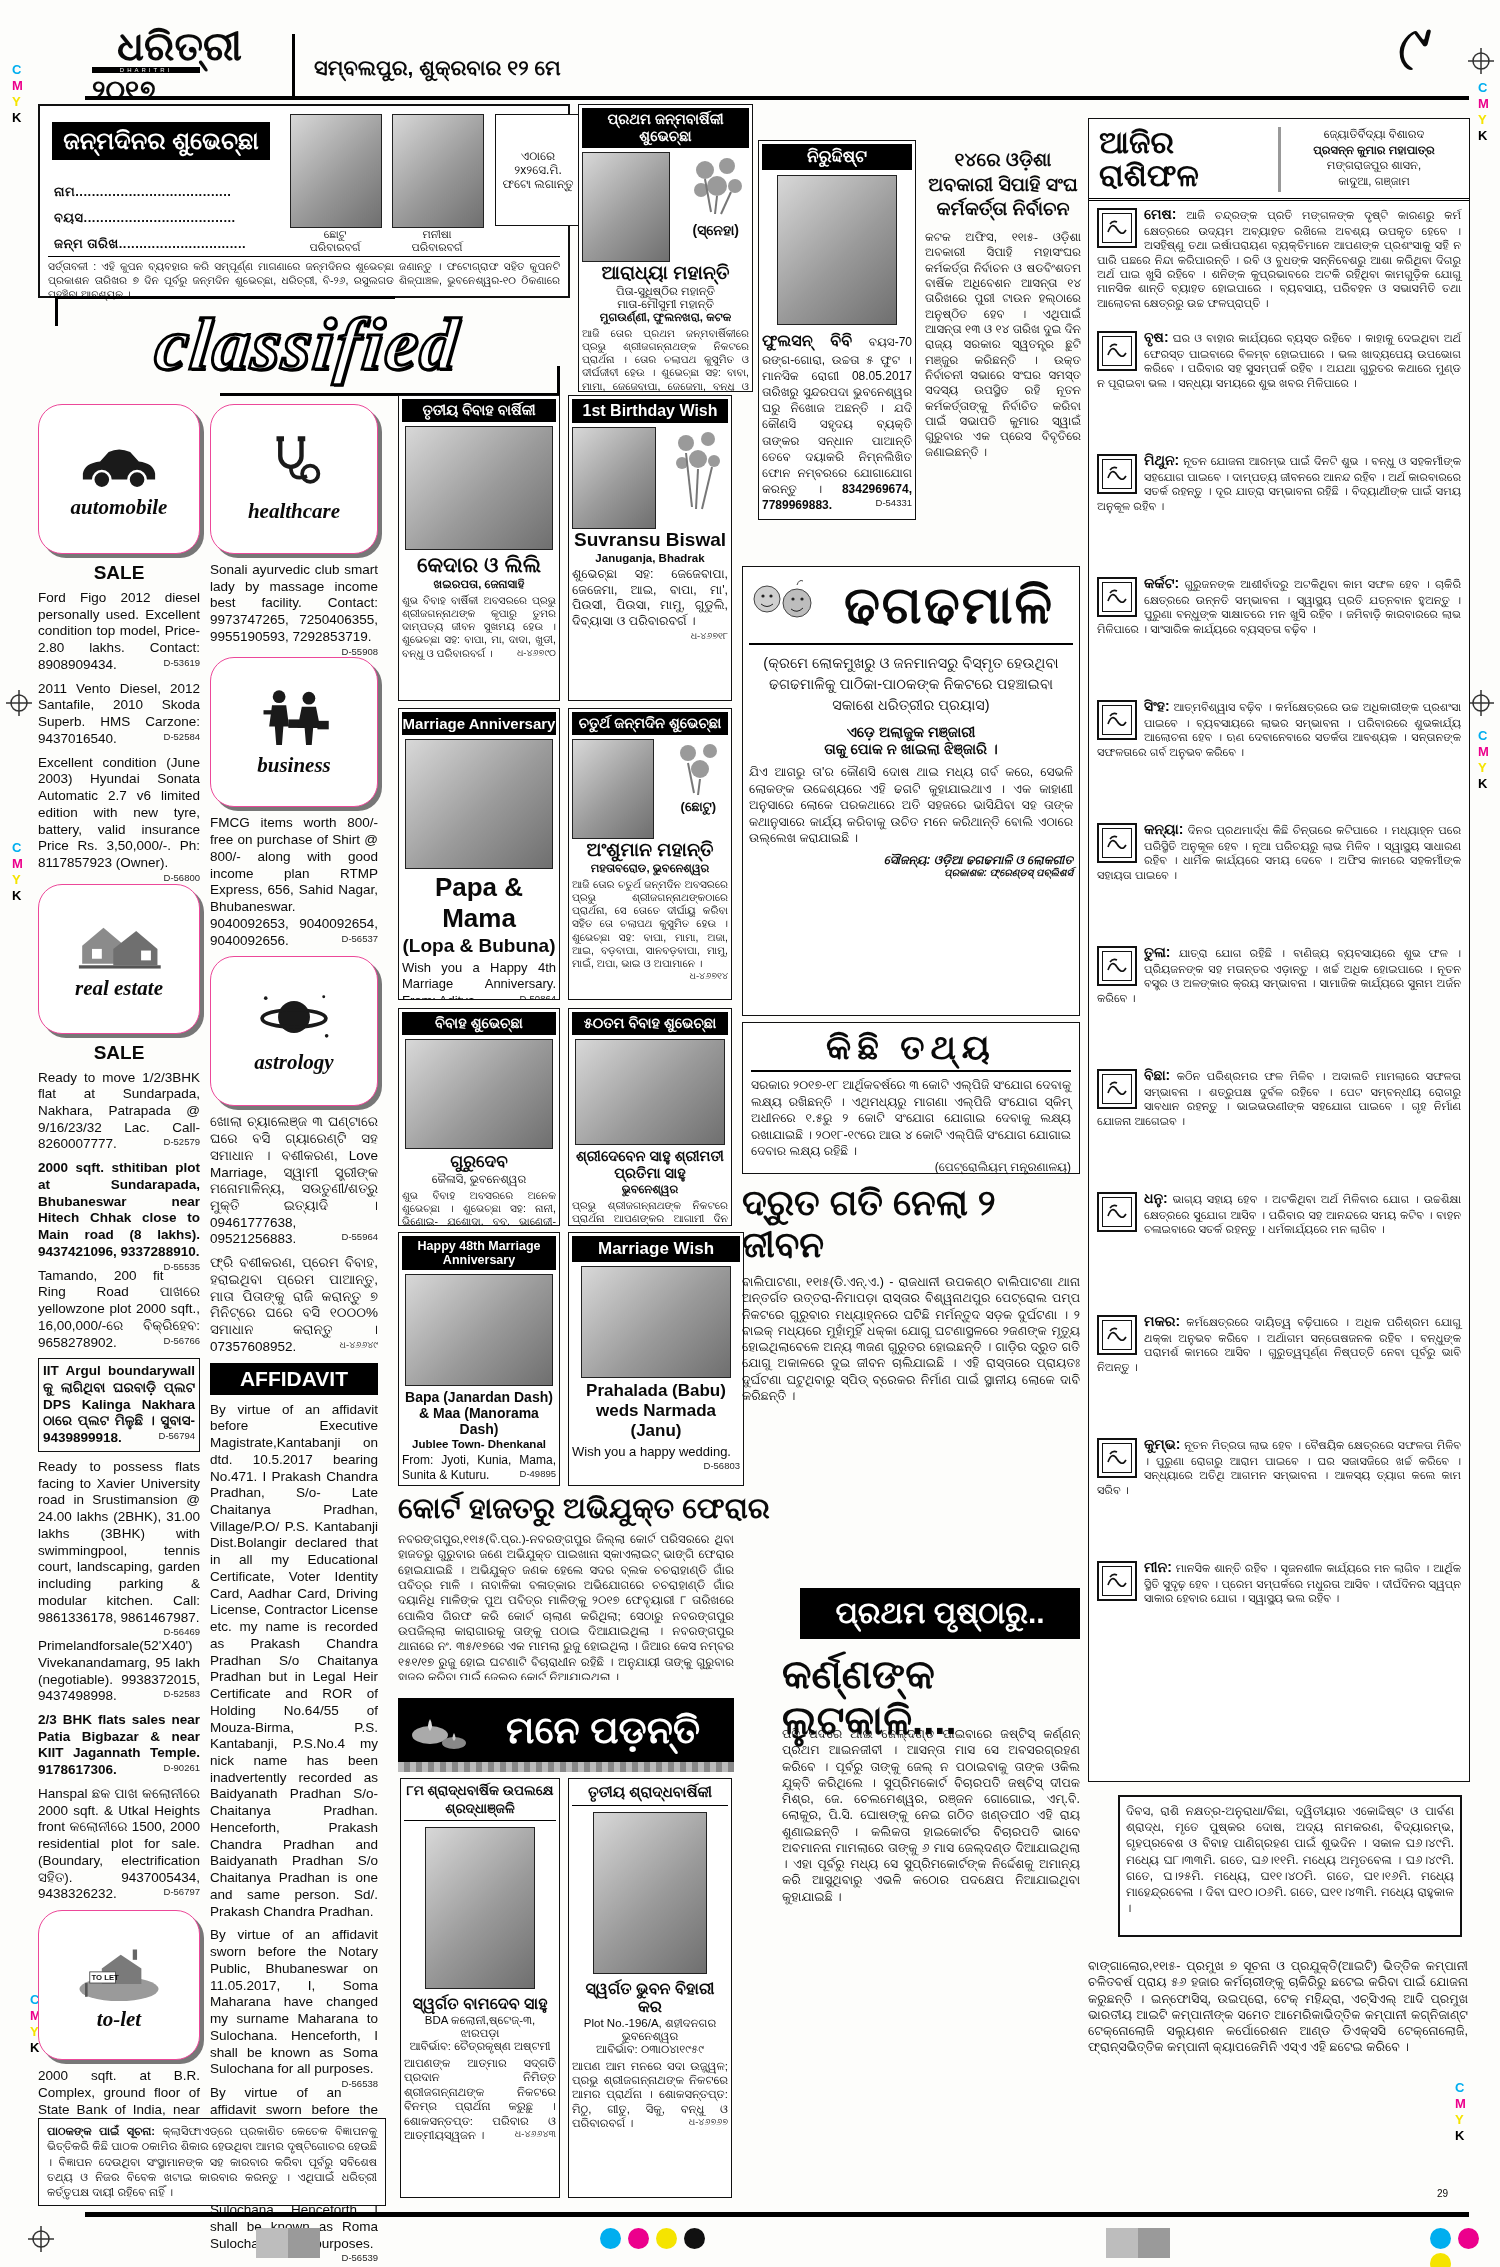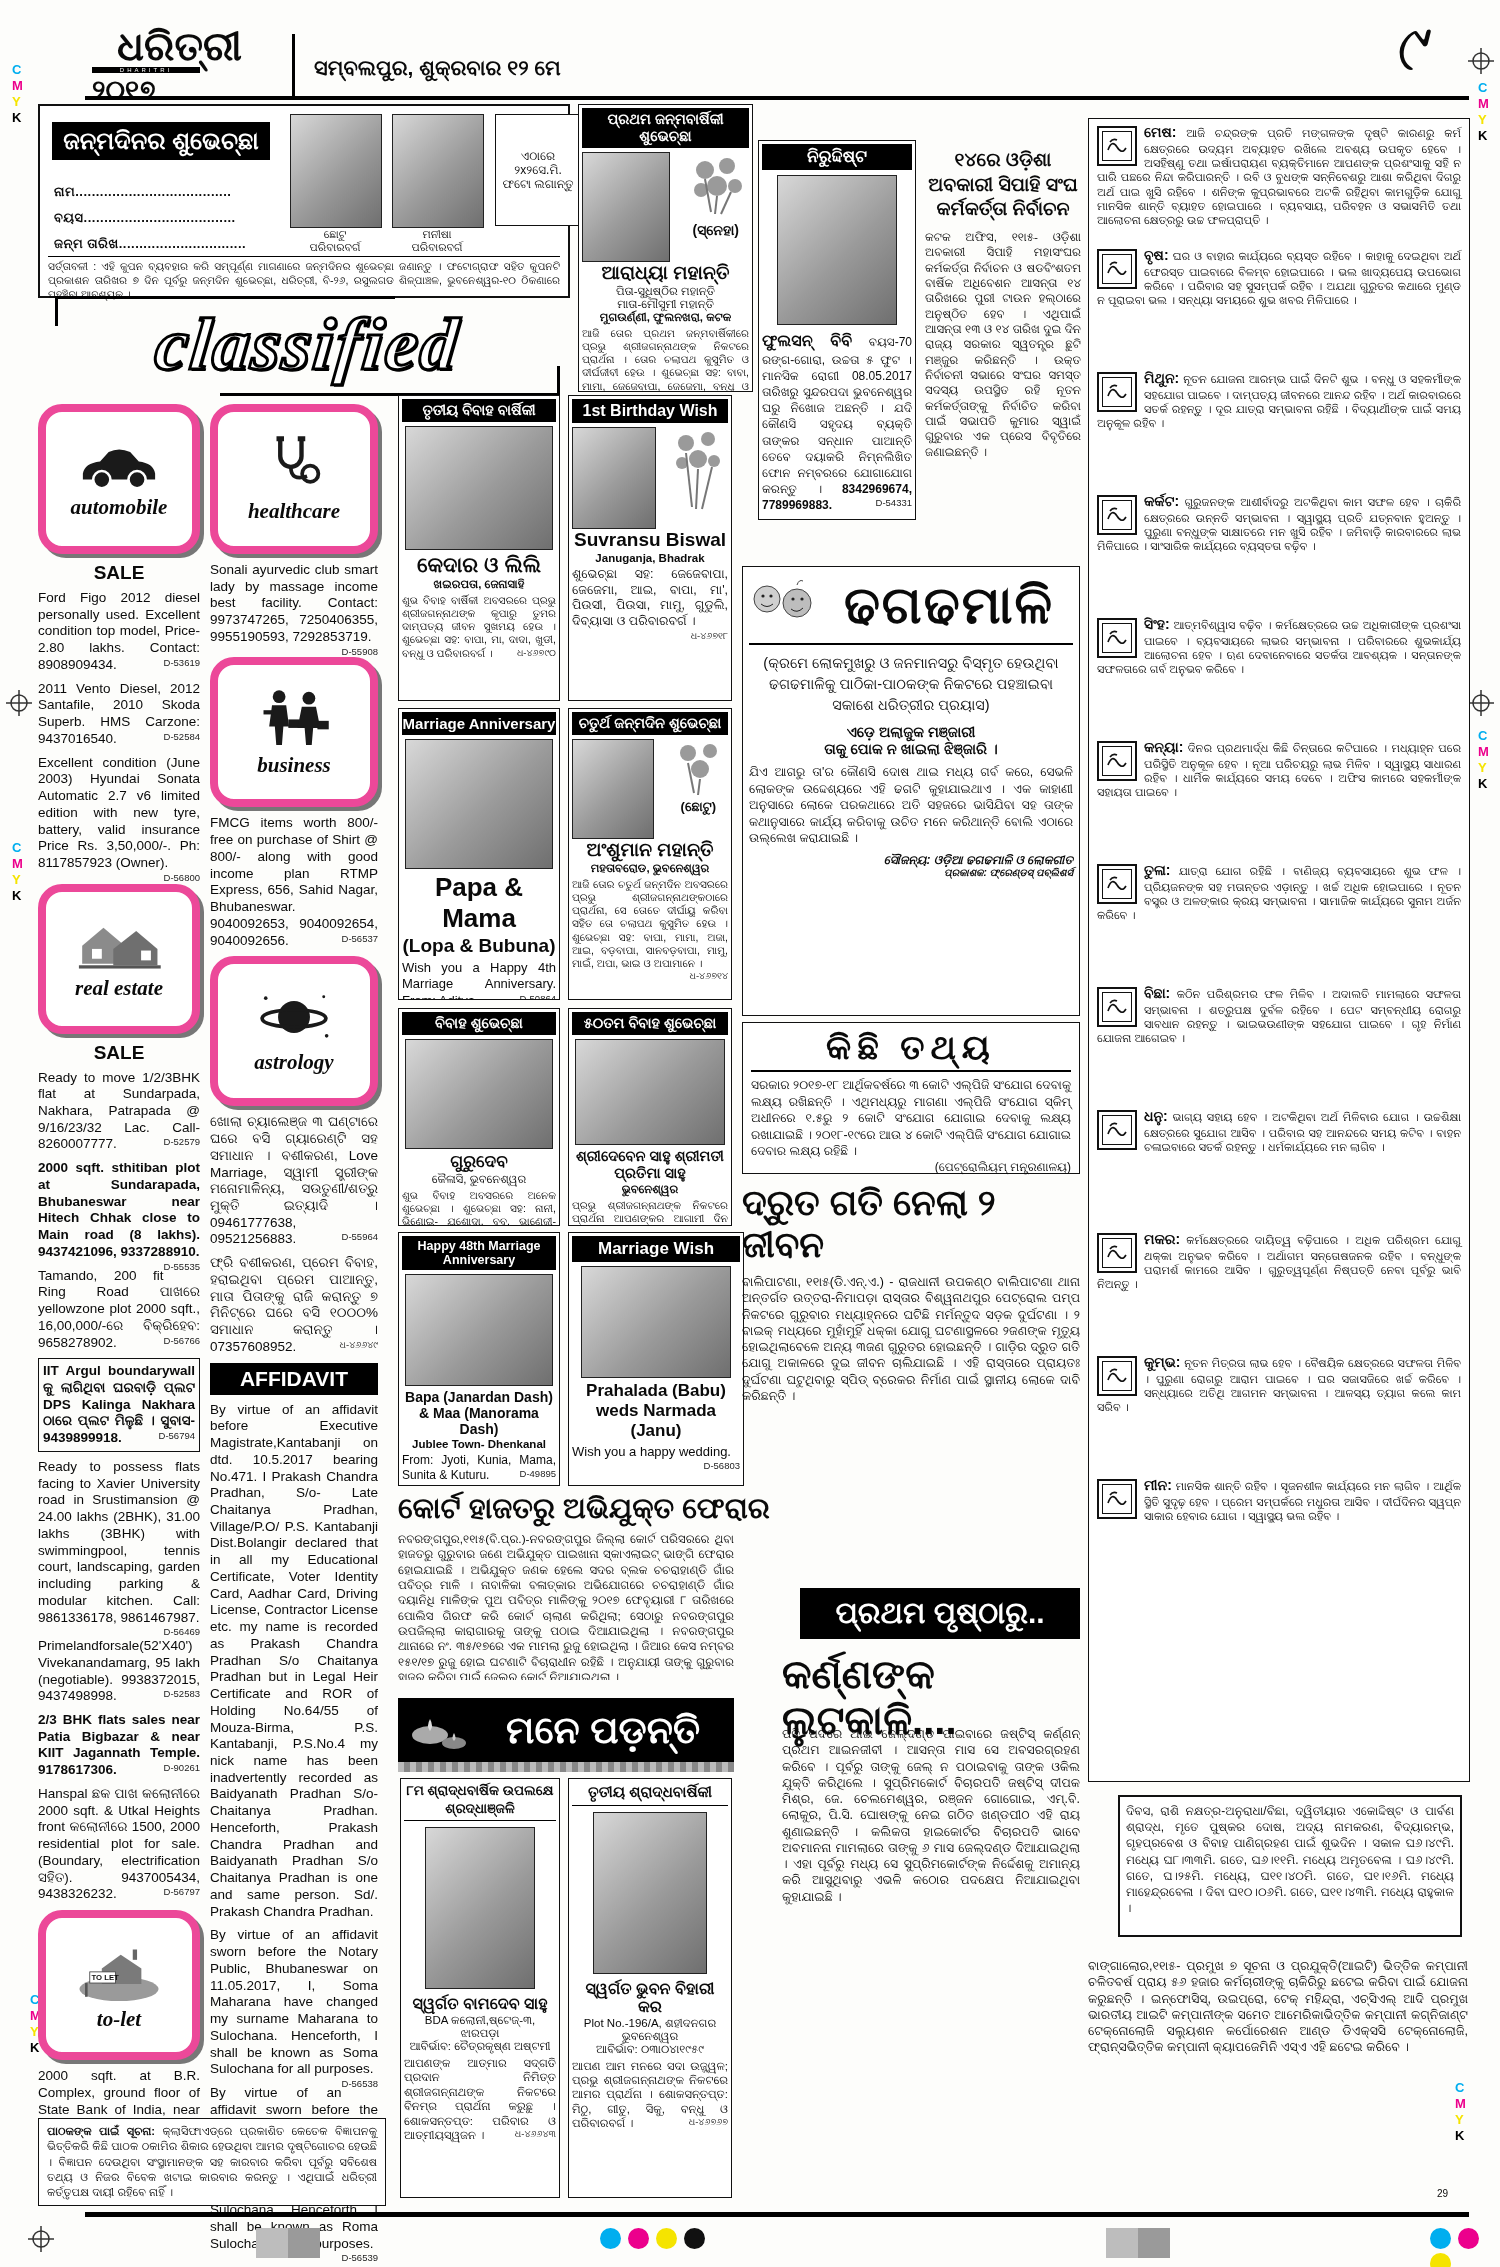--- a/index.html
+++ b/index.html
@@ -9,21 +9,21 @@
   .box{border:1px solid #111;background:#fff;}
   .box2{border:2px solid #111;background:#fff;}
   .hdrblack{background:#000;color:#fff;text-align:center;font-weight:bold;}
   .center{text-align:center;}
   .just{text-align:justify;}
   .photo{background:linear-gradient(135deg,#d8d8d8 0%,#9a9a9a 55%,#6f6f6f 100%);border:1px solid #222;}
   .ref{float:right;font-size:9.5px;color:#222;font-weight:normal;}
   .adtext{font-size:13.5px;line-height:1.24;margin:0 0 7px 0;}
   .adtext.bold{font-weight:bold;}
   .adtext.boxed{border:1.5px solid #111;padding:4px;font-weight:bold;}
-  .card{border:8px solid #ec4899;border-radius:24px;box-shadow:4px 4px 0 #777;background:#fff;
+  .card{border:1px solid #ec4899;border-radius:24px;box-shadow:4px 4px 0 #777;background:#fff;
         width:150px;height:150px;margin:0 0 8px 0;display:flex;flex-direction:column;
         align-items:center;justify-content:center;gap:4px;}
   .cardlbl{font-family:"Liberation Serif","DejaVu Serif",serif;font-style:italic;font-weight:bold;font-size:21px;}
   .colflow>*{width:100%;box-sizing:border-box;}
   .gbox{border:1.5px solid #111;background:#fff;box-sizing:border-box;padding:3px;overflow:hidden;}
   .gbox .hdrblack{font-size:14.5px;padding:3px 0;margin:-0px 0 4px 0;}
   .gname{font-weight:bold;font-size:17px;text-align:center;margin:3px 0 1px;}
   .gsub{font-size:11.5px;text-align:center;}
   .gbody{font-size:10.5px;line-height:1.25;text-align:justify;margin-top:3px;}
   .znm{font-weight:bold;font-size:14px;}
@@ -161,20 +161,27 @@
       <span class="ref">D-54331</span>
     </div>
   </div>
 
   <div class="abs" style="left:925px;top:148px;width:156px;">
     <div class="center" style="font-size:19px;font-weight:bold;line-height:1.3;">୧୪ରେ ଓଡ଼ିଶା ଅବକାରୀ ସିପାହି ସଂଘ କର୍ମକର୍ତ୍ତା ନିର୍ବାଚନ</div>
     <div class="news" style="margin-top:8px;">କଟକ ଅଫିସ, ୧୧ା୫- ଓଡ଼ିଶା ଅବକାରୀ ସିପାହି ମହାସଂଘର କର୍ମକର୍ତ୍ତା ନିର୍ବାଚନ ଓ ଷଡବିଂଶତମ ବାର୍ଷିକ ଅଧିବେଶନ ଆସନ୍ତା ୧୪ ତାରିଖରେ ପୁରୀ ଟାଉନ ହଲ୍‌ଠାରେ ଅନୁଷ୍ଠିତ ହେବ । ଏଥିପାଇଁ ଆସନ୍ତା ୧୩ ଓ ୧୪ ତାରିଖ ଦୁଇ ଦିନ ରାଜ୍ୟ ସରକାର ସ୍ୱତନ୍ତ୍ର ଛୁଟି ମଞ୍ଜୁର କରିଛନ୍ତି । ଉକ୍ତ ନିର୍ବାଚନୀ ସଭାରେ ସଂଘର ସମସ୍ତ ସଦସ୍ୟ ଉପସ୍ଥିତ ରହି ନୂତନ କର୍ମକର୍ତ୍ତାଙ୍କୁ ନିର୍ବାଚିତ କରିବା ପାଇଁ ସଭାପତି କୁମାର ସ୍ୱାଇଁ ଗୁରୁବାର ଏକ ପ୍ରେସ ବିବୃତିରେ ଜଣାଇଛନ୍ତି ।</div>
   </div>
 
   <div class="abs box" style="left:1088px;top:118px;width:380px;height:1662px;">
+    <div style="display:flex;border-bottom:3px double #000;padding:8px 10px 6px;">
+      <div style="flex:1;font-size:31px;font-weight:bold;line-height:1.05;">ଆଜିର ରାଶିଫଳ</div>
+      <div style="width:3px;background:#999;margin:0 8px;"></div>
+      <div style="width:170px;font-size:11.5px;text-align:center;line-height:1.35;">
+        <span>ଜ୍ୟୋତିର୍ବିଦ୍ୟା ବିଶାରଦ</span><br><b>ପ୍ରସନ୍ନ କୁମାର ମହାପାତ୍ର</b><br><span>ମଙ୍ଗରାଜପୁର ଶାସନ,</span><br><span>କାଦୁଆ, ଗଞ୍ଜାମ</span>
+      </div>
+    </div>
     <div>
 
         <div class="zentry">
           <span class="zicon">
             <svg width="24" height="24" viewBox="0 0 24 24">
               <path d="M3 16 q4 -11 9 -3 t9 1 M5 8 q3 -4 7 -2" stroke="#111" fill="none" stroke-width="1.6"></path>
             </svg>
           </span>
           <span class="znm">ମେଷ:</span>
           <span>ଆଜି ଚନ୍ଦ୍ରଙ୍କ ପ୍ରତି ମଙ୍ଗଳଙ୍କ ଦୃଷ୍ଟି କାରଣରୁ କର୍ମ କ୍ଷେତ୍ରରେ ଉଦ୍ୟମ ଅବ୍ୟାହତ ରଖିଲେ ଅବଶ୍ୟ ଉପକୃତ ହେବେ । ଅସହିଷ୍ଣୁ ତଥା ଇର୍ଷାପରାୟଣ ବ୍ୟକ୍ତିମାନେ ଆପଣଙ୍କ ପ୍ରଶଂସାକୁ ସହି ନ ପାରି ପଛରେ ନିନ୍ଦା କରିପାରନ୍ତି । ରବି ଓ ବୁଧଙ୍କ ସନ୍ନିବେଶରୁ ଆଶା କରିଥିବା ଦିଗରୁ ଅର୍ଥ ପାଇ ଖୁସି ରହିବେ । ଶନିଙ୍କ କୁପ୍ରଭାବରେ ଅଟକି ରହିଥିବା କାମଗୁଡ଼ିକ ଯୋଗୁ ମାନସିକ ଶାନ୍ତି ବ୍ୟାହତ ହୋଇପାରେ । ବ୍ୟବସାୟ, ପରିବହନ ଓ ସଭାସମିତି ତଥା ଆଲୋଚନା କ୍ଷେତ୍ରରୁ ଉଚ୍ଚ ଫଳପ୍ରାପ୍ତି ।</span>

